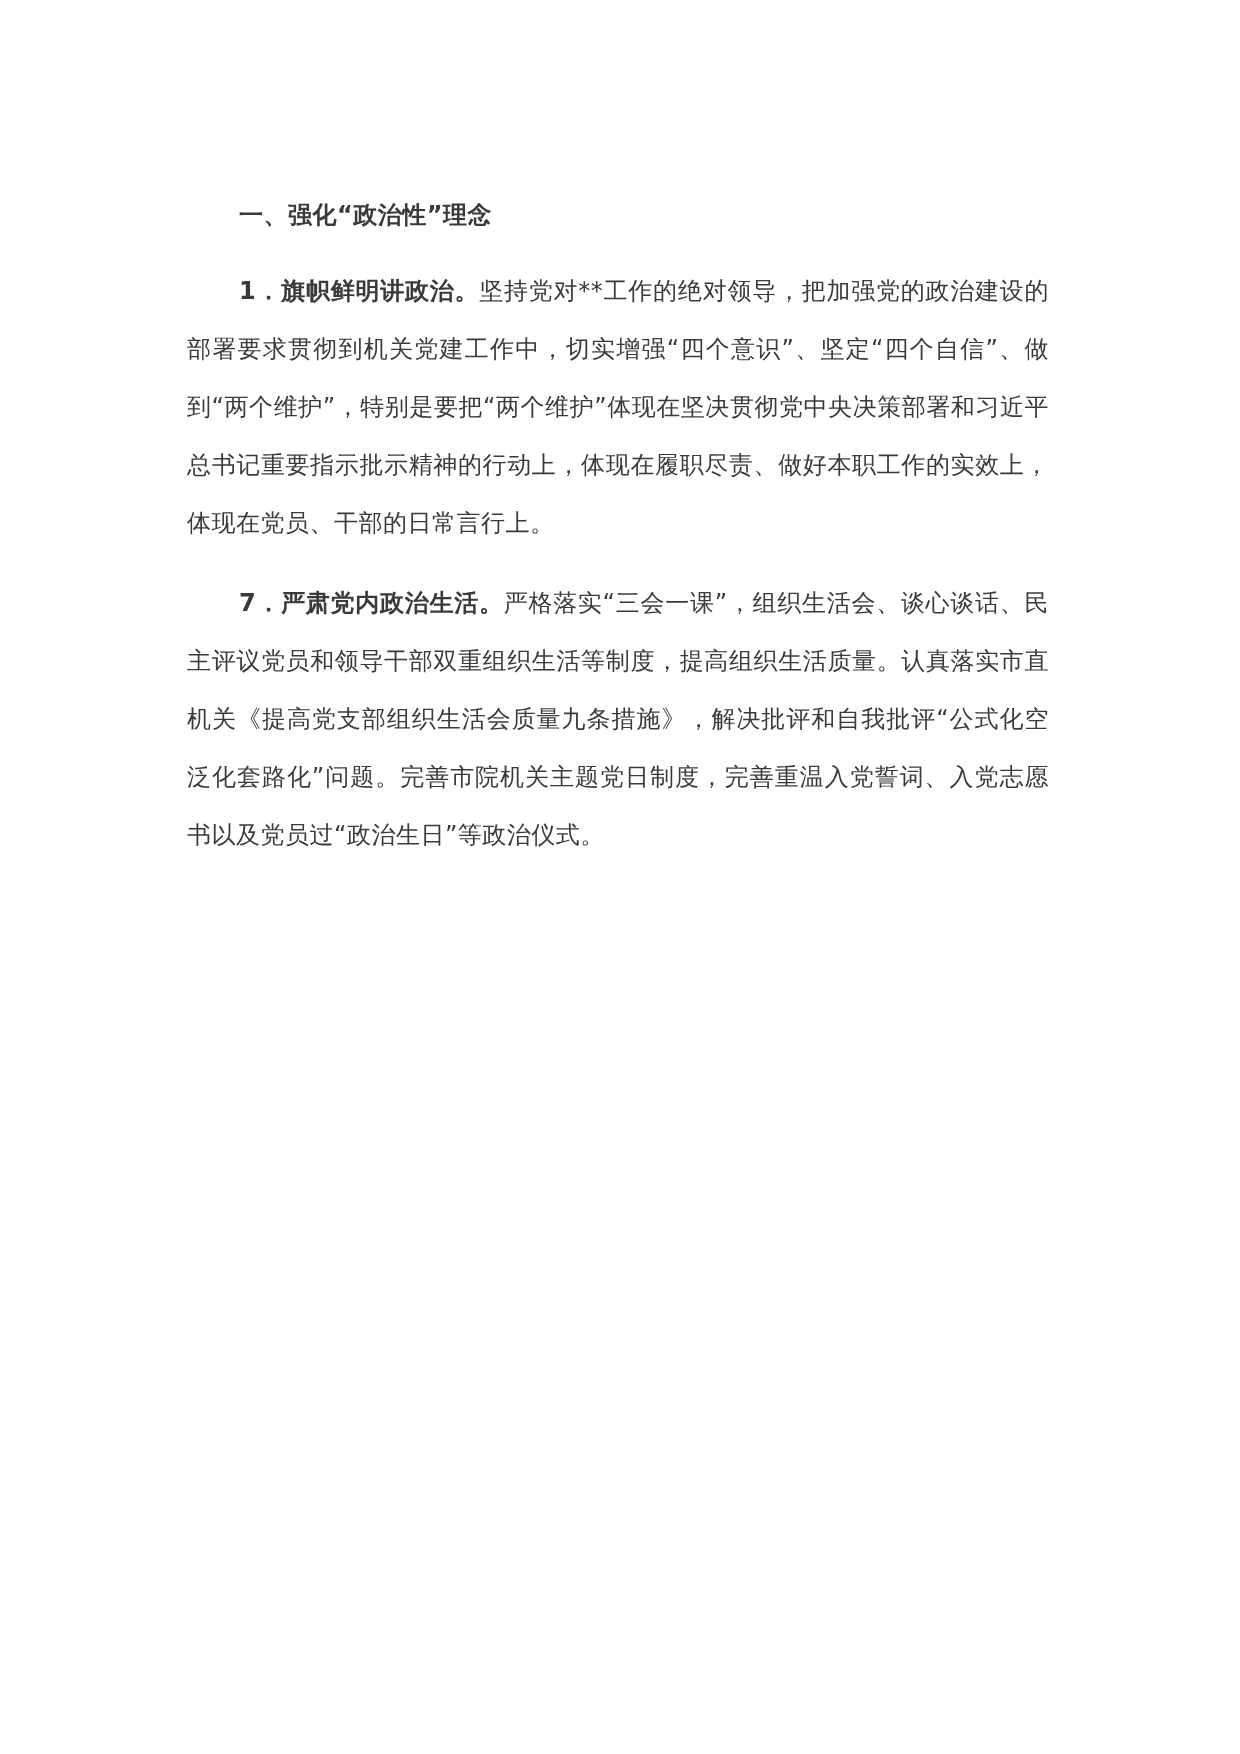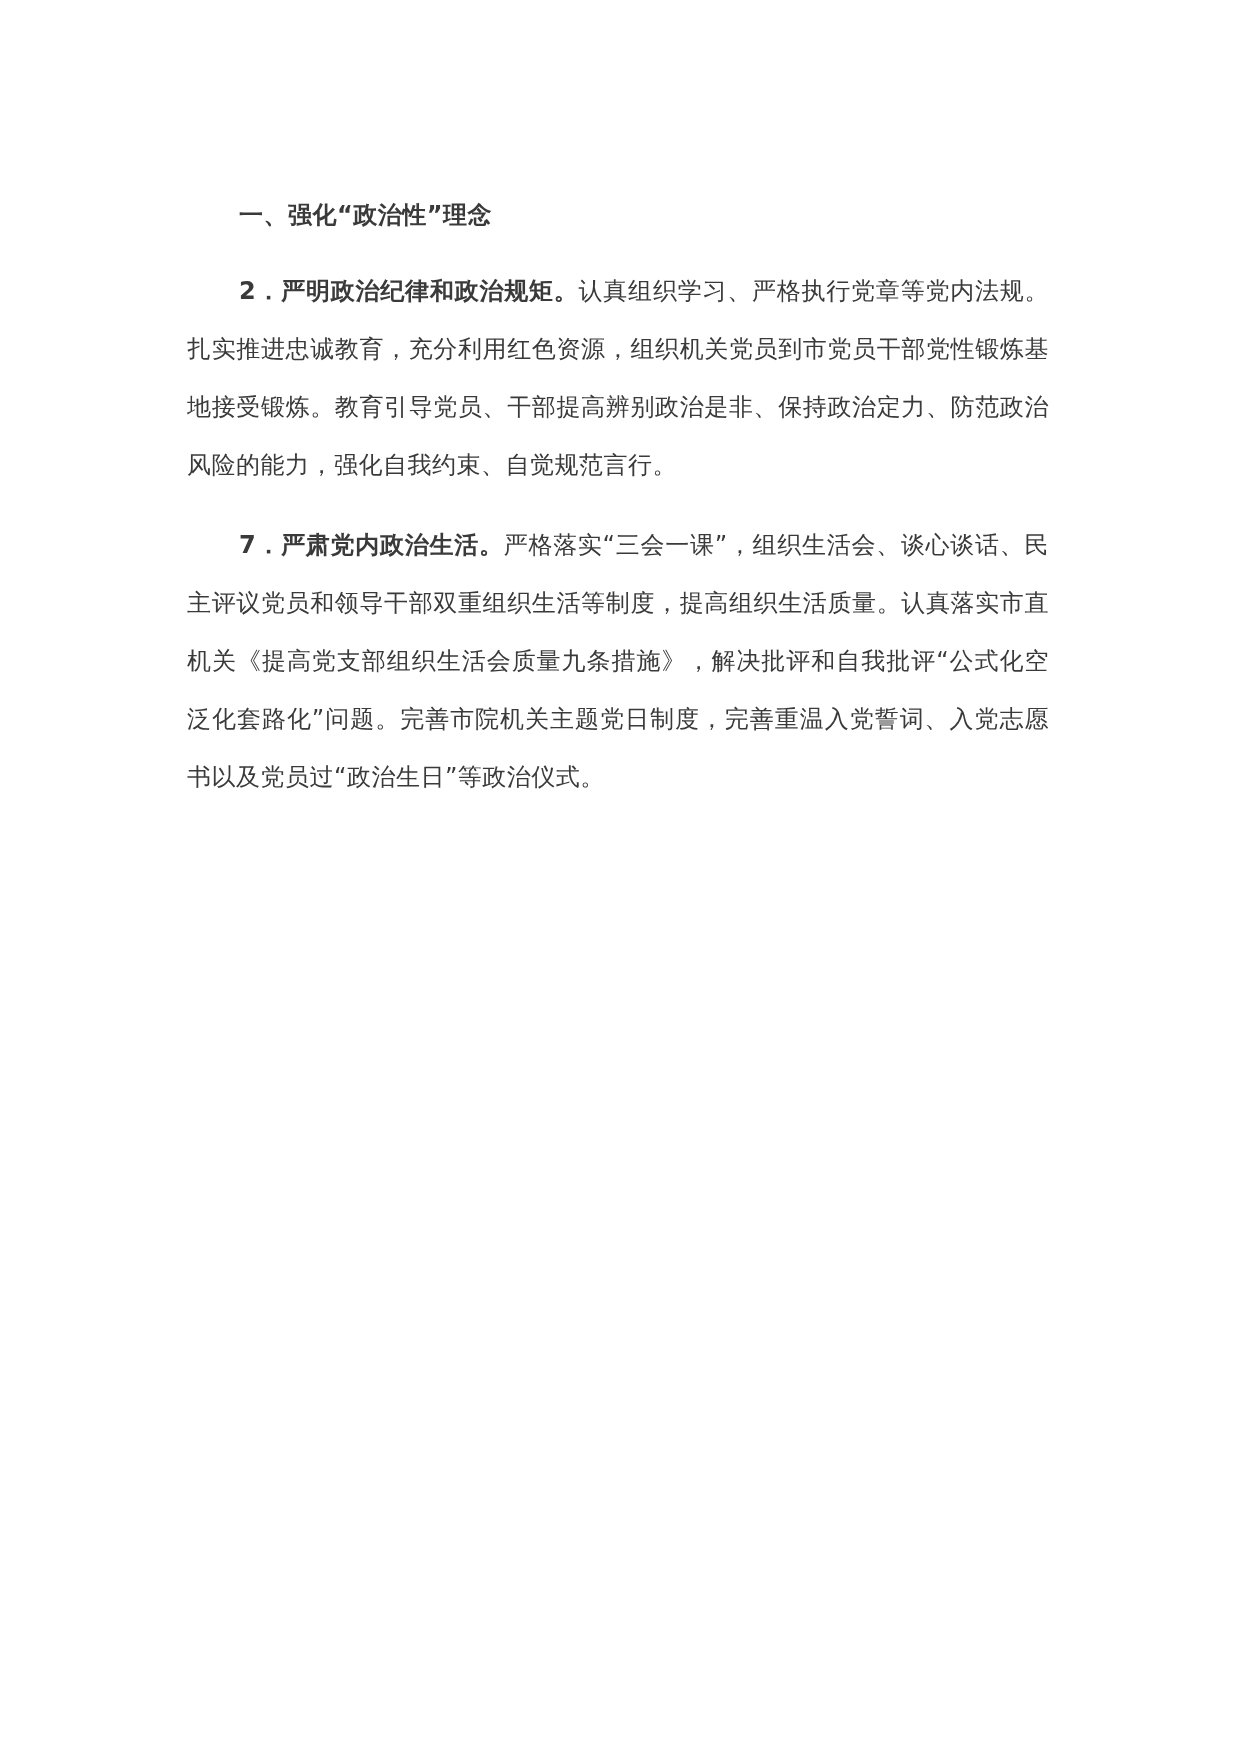--- a/index.html
+++ b/index.html
@@ -45,17 +45,17 @@
       font-weight: bold;
     }
   </style>
 </head>
 <body>
 
 <div class="page">
 
   <p class="heading">一、强化“政治性”理念</p>
 
+  <p class="para"><span class="lead">1．旗帜鲜明讲政治。</span><span>坚持党对**工作的绝对领导，把加强党的政治建设的部署要求贯彻到机关党建工作中，切实增强“四个意识”、坚定“四个自信”、做到“两个维护”，特别是要把“两个维护”体现在坚决贯彻党中央决策部署和习近平总书记重要指示批示精神的行动上，体现在履职尽责、做好本职工作的实效上，体现在党员、干部的日常言行上。</span></p>
 
-  <p class="para"><span class="lead">2．严明政治纪律和政治规矩。</span><span>认真组织学习、严格执行党章等党内法规。扎实推进忠诚教育，充分利用红色资源，组织机关党员到市党员干部党性锻炼基地接受锻炼。教育引导党员、干部提高辨别政治是非、保持政治定力、防范政治风险的能力，强化自我约束、自觉规范言行。</span></p>
 
   <p class="para"><span class="lead">7．严肃党内政治生活。</span><span>严格落实“三会一课”，组织生活会、谈心谈话、民主评议党员和领导干部双重组织生活等制度，提高组织生活质量。认真落实市直机关《提高党支部组织生活会质量九条措施》，解决批评和自我批评“公式化空泛化套路化”问题。完善市院机关主题党日制度，完善重温入党誓词、入党志愿书以及党员过“政治生日”等政治仪式。</span></p>
 </div>
 
 </body></html>

